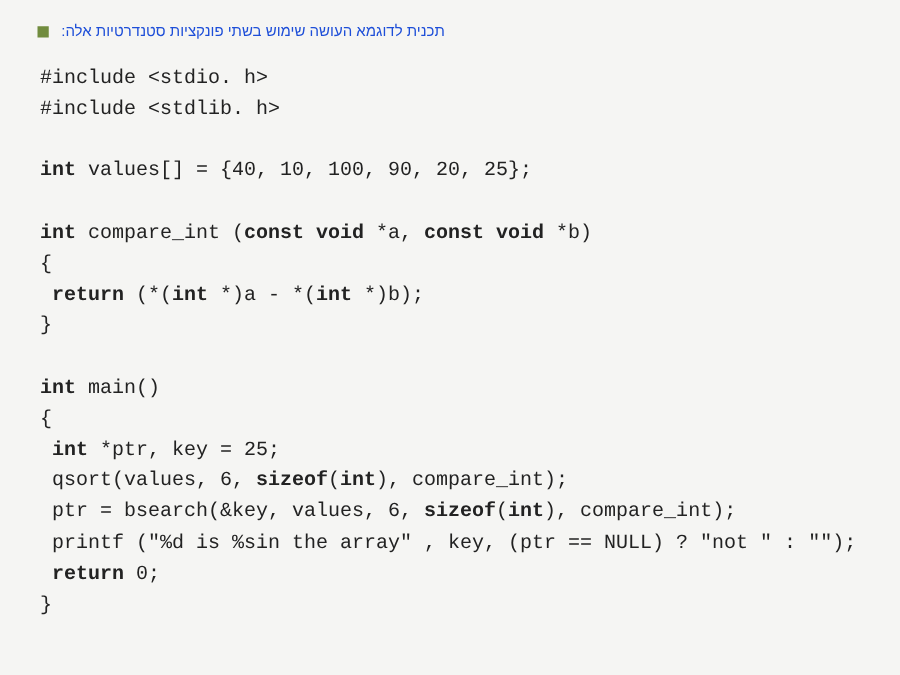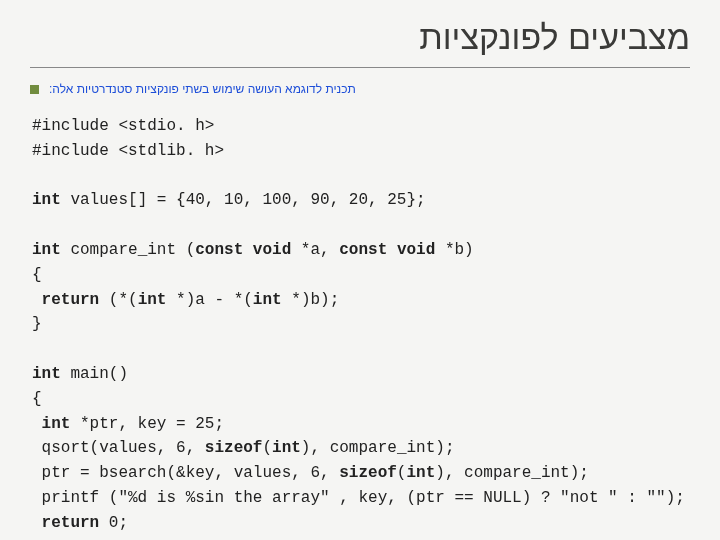--- a/index.html
+++ b/index.html
@@ -55,23 +55,20 @@
     direction: ltr;
     padding-left: 2px;
   }
   .kw { font-weight: bold; }
 </style>
 </head>
 <body>
 
 <div class="slide">
 
-  <div class="title-block">
-    <div class="title">מצביעים לפונקציות</div>
-  </div>
 
   <div class="subtitle-row">
     <div class="bullet"></div>
     <div class="subtitle">תכנית לדוגמא העושה שימוש בשתי פונקציות סטנדרטיות אלה:</div>
   </div>
 
   <div class="code"><span>#include &lt;stdio. h&gt;</span>
 <span>#include &lt;stdlib. h&gt;</span>
 <span></span>
 <span class="kw">int</span><span> values[] = {40, 10, 100, 90, 20, 25};</span>

